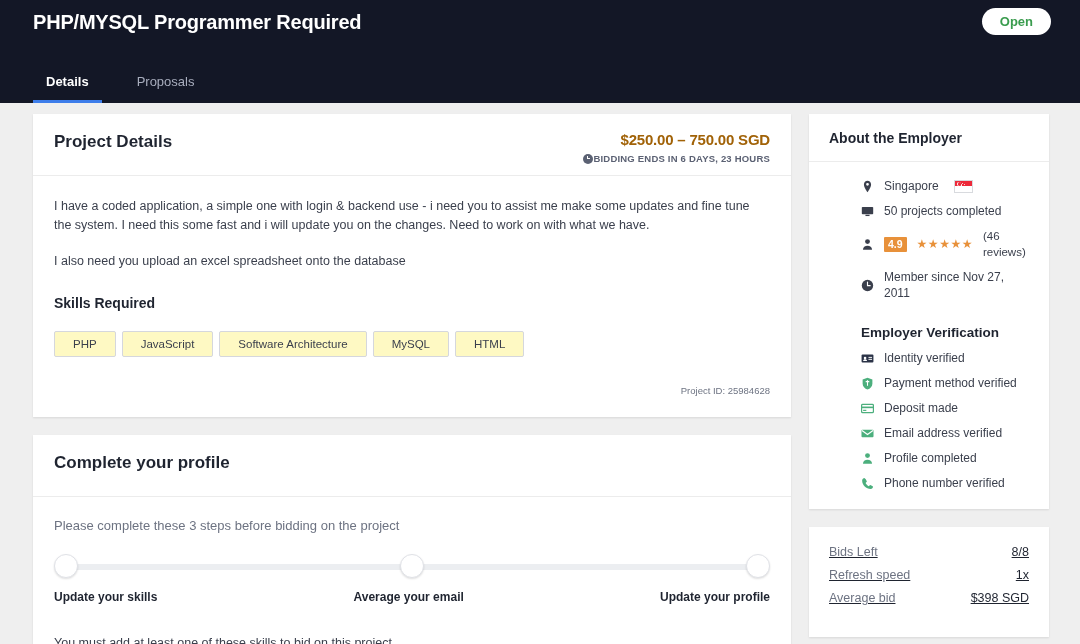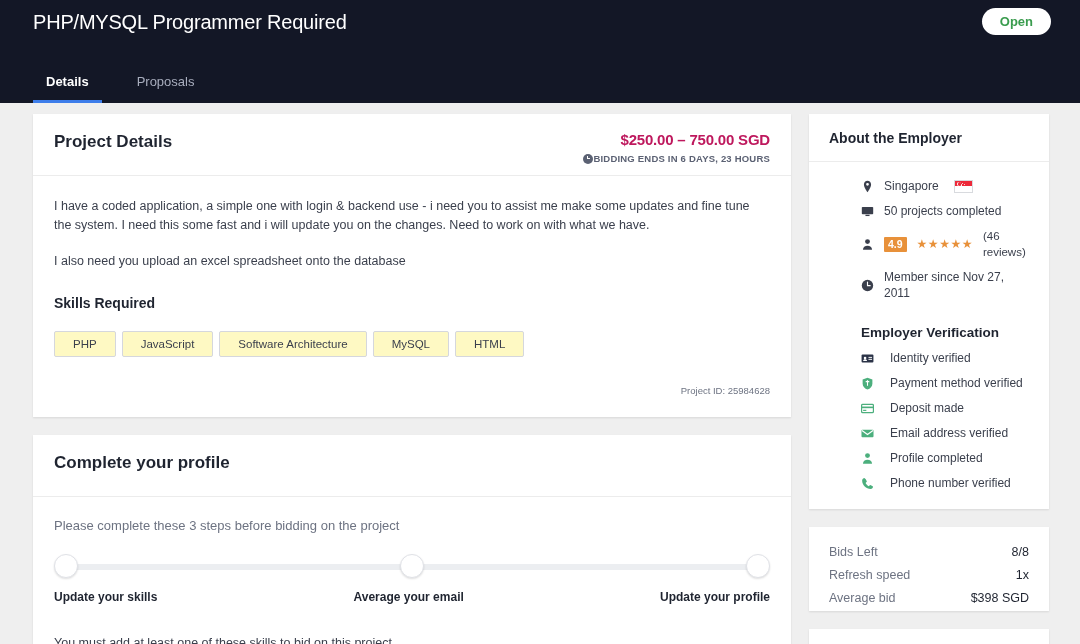--- a/index.html
+++ b/index.html
@@ -13,21 +13,21 @@
 
   
   .header {
     position: relative;
     height: 103px;
     background: #131726;
     padding: 0 33px;
   }
   .header-title {
     font-size: 20px;
-    font-weight: normal;
+    font-weight: bold;
     color: #ffffff;
     padding-top: 11px;
     letter-spacing: -0.2px;
   }
   .status-badge {
     position: absolute;
     top: 8px; right: 29px;
     background: #ffffff;
     color: #3a9c4e;
     font-size: 13px;
@@ -82,21 +82,21 @@
     color: #1f2430;
   }
   .price-wrap {
     position: absolute;
     right: 21px; top: 17px;
     text-align: right;
   }
   .price {
     font-size: 15px;
     font-weight: bold;
-    color: #be185d;
+    color: #a16207;
     letter-spacing: -0.2px;
   }
   .bidding {
     margin-top: 5px;
     font-size: 9.5px;
     font-weight: bold;
     color: #5b6173;
     letter-spacing: 0.2px;
     display: flex;
     align-items: center;
@@ -253,29 +253,29 @@
 
   .verif-title {
     font-size: 13.5px;
     font-weight: bold;
     color: #1f2430;
     margin: 24px 0 10px 0;
   }
   .verif-row {
     display: flex;
     align-items: center;
-    gap: 16px;
+    gap: 10px;
     font-size: 12px;
     color: #3a3f4c;
     margin-bottom: 9px;
     line-height: 16px;
   }
   .verif-row:last-child { margin-bottom: 0; }
 
-  .bids-body { padding: 18px 20px 6px 20px; }
+  .bids-body { padding: 18px 20px 32px 20px; text-decoration: underline; }
   .bid-row {
     display: flex;
     justify-content: space-between;
     font-size: 12.5px;
     margin-bottom: 9px;
   }
   .bid-row:last-child { margin-bottom: 0; }
   .bid-key { color: #6d7382; }
   .bid-val { color: #1f2430; }
   .stub { height: 30px; }

